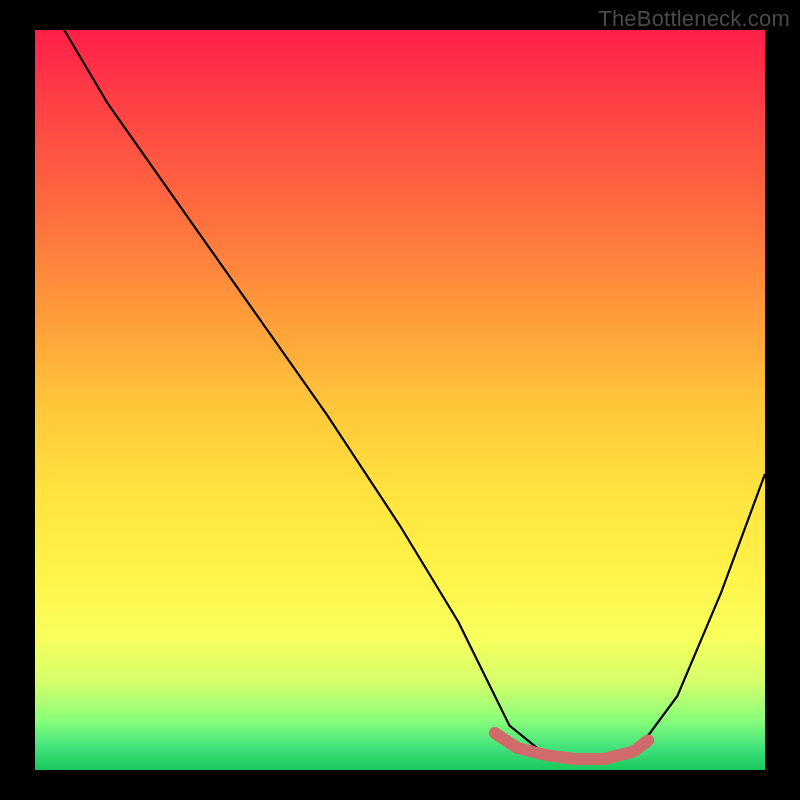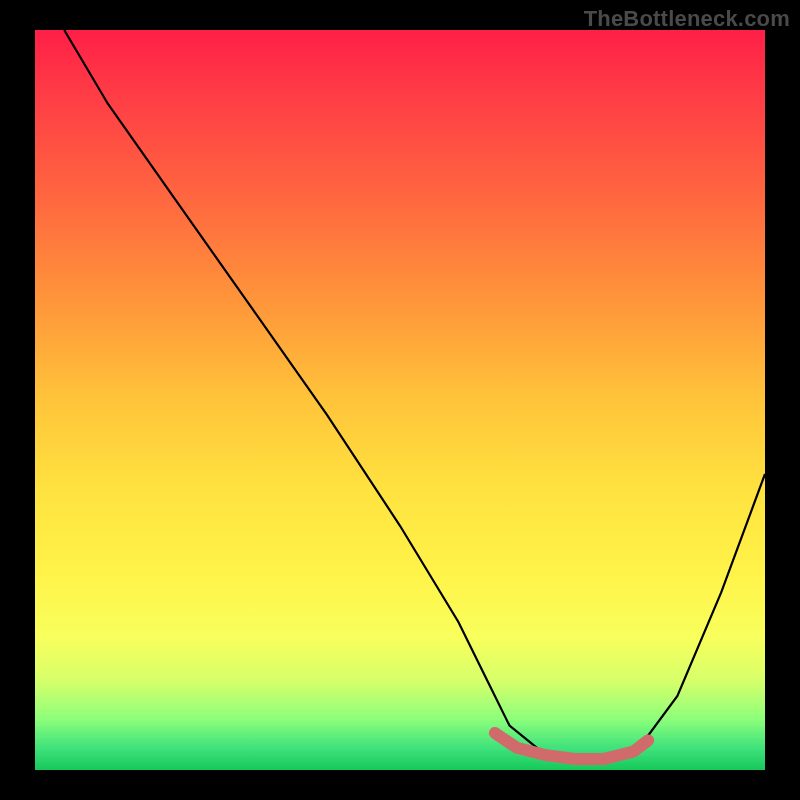--- a/index.html
+++ b/index.html
@@ -18,21 +18,21 @@
     width: 800px;
     height: 800px;
     background: #000;
   }
   .watermark {
     position: absolute;
     top: 6px;
     right: 10px;
     color: #4a4a4a;
     font-size: 22px;
-    font-weight: 700;
+    font-weight: 400;
     letter-spacing: 0.2px;
     user-select: none;
   }
   .plot {
     position: absolute;
     left: 35px;
     top: 30px;
     width: 730px;
     height: 740px;
   }

